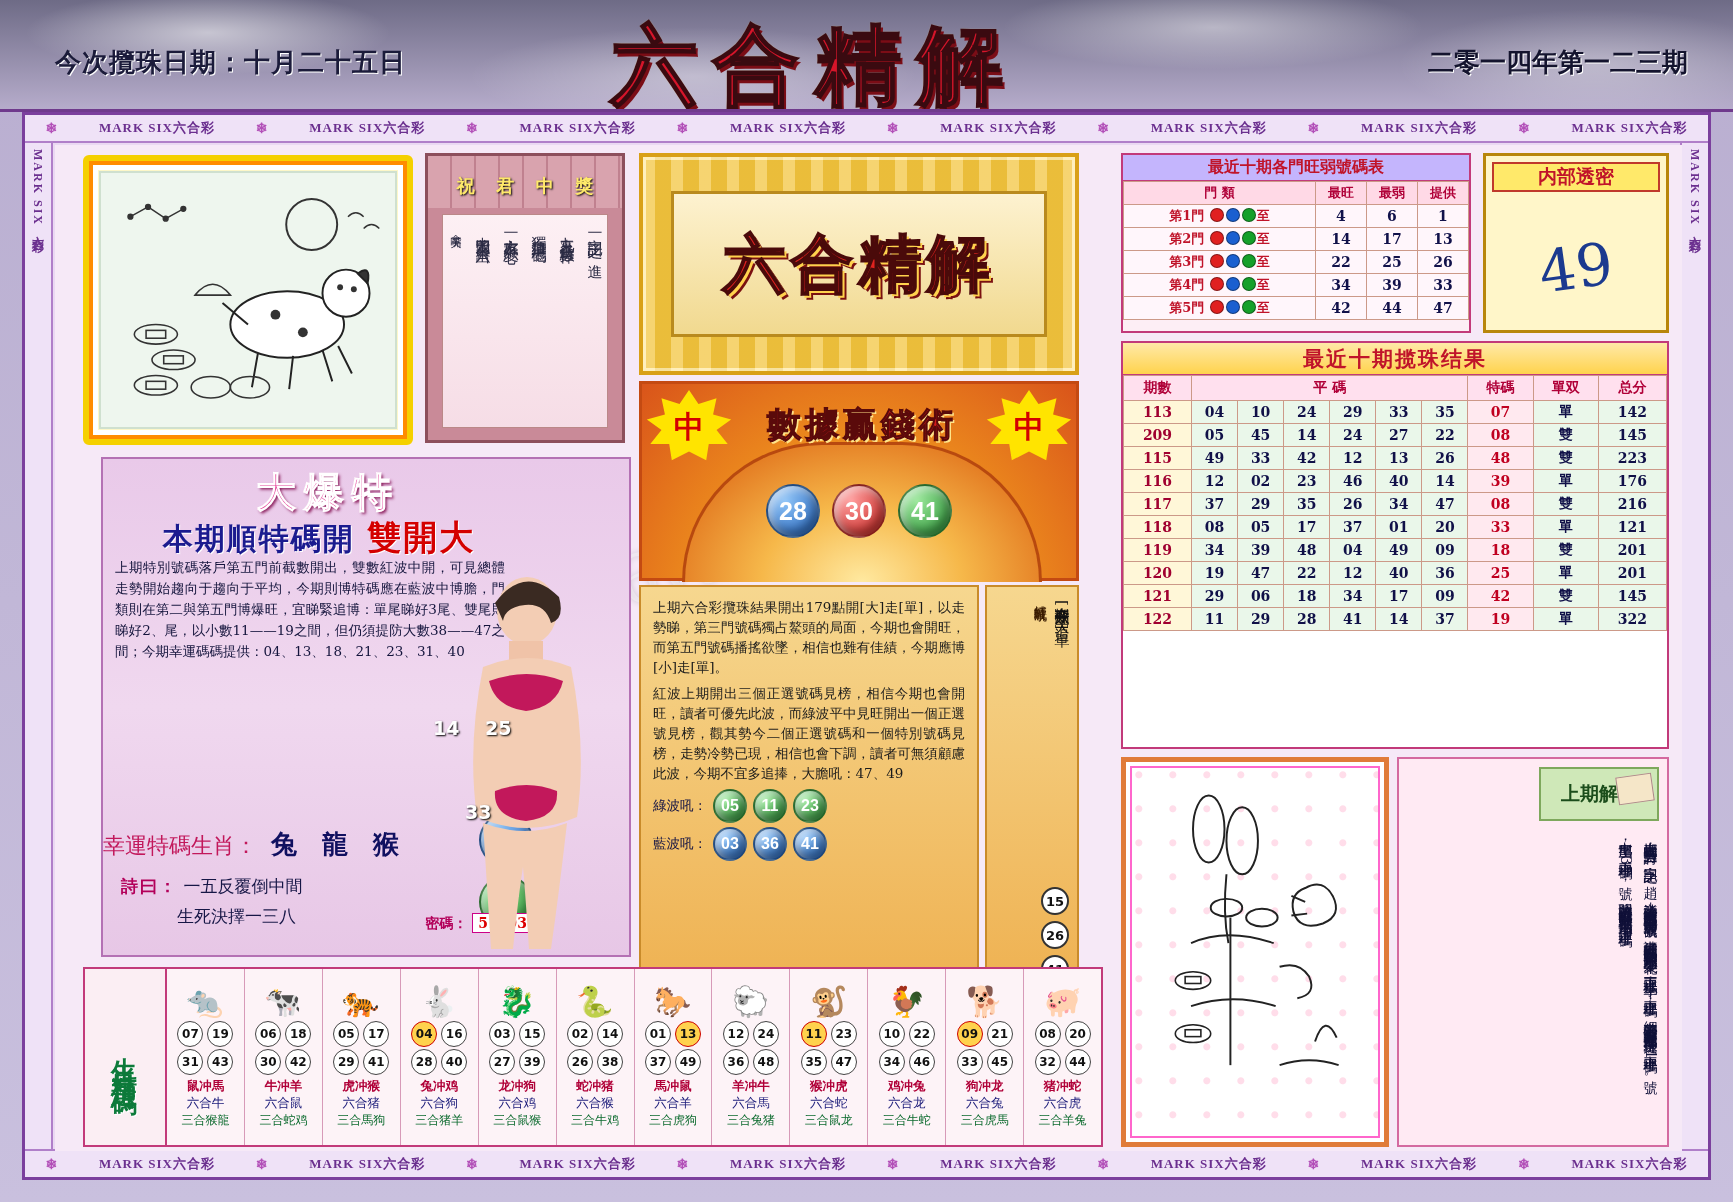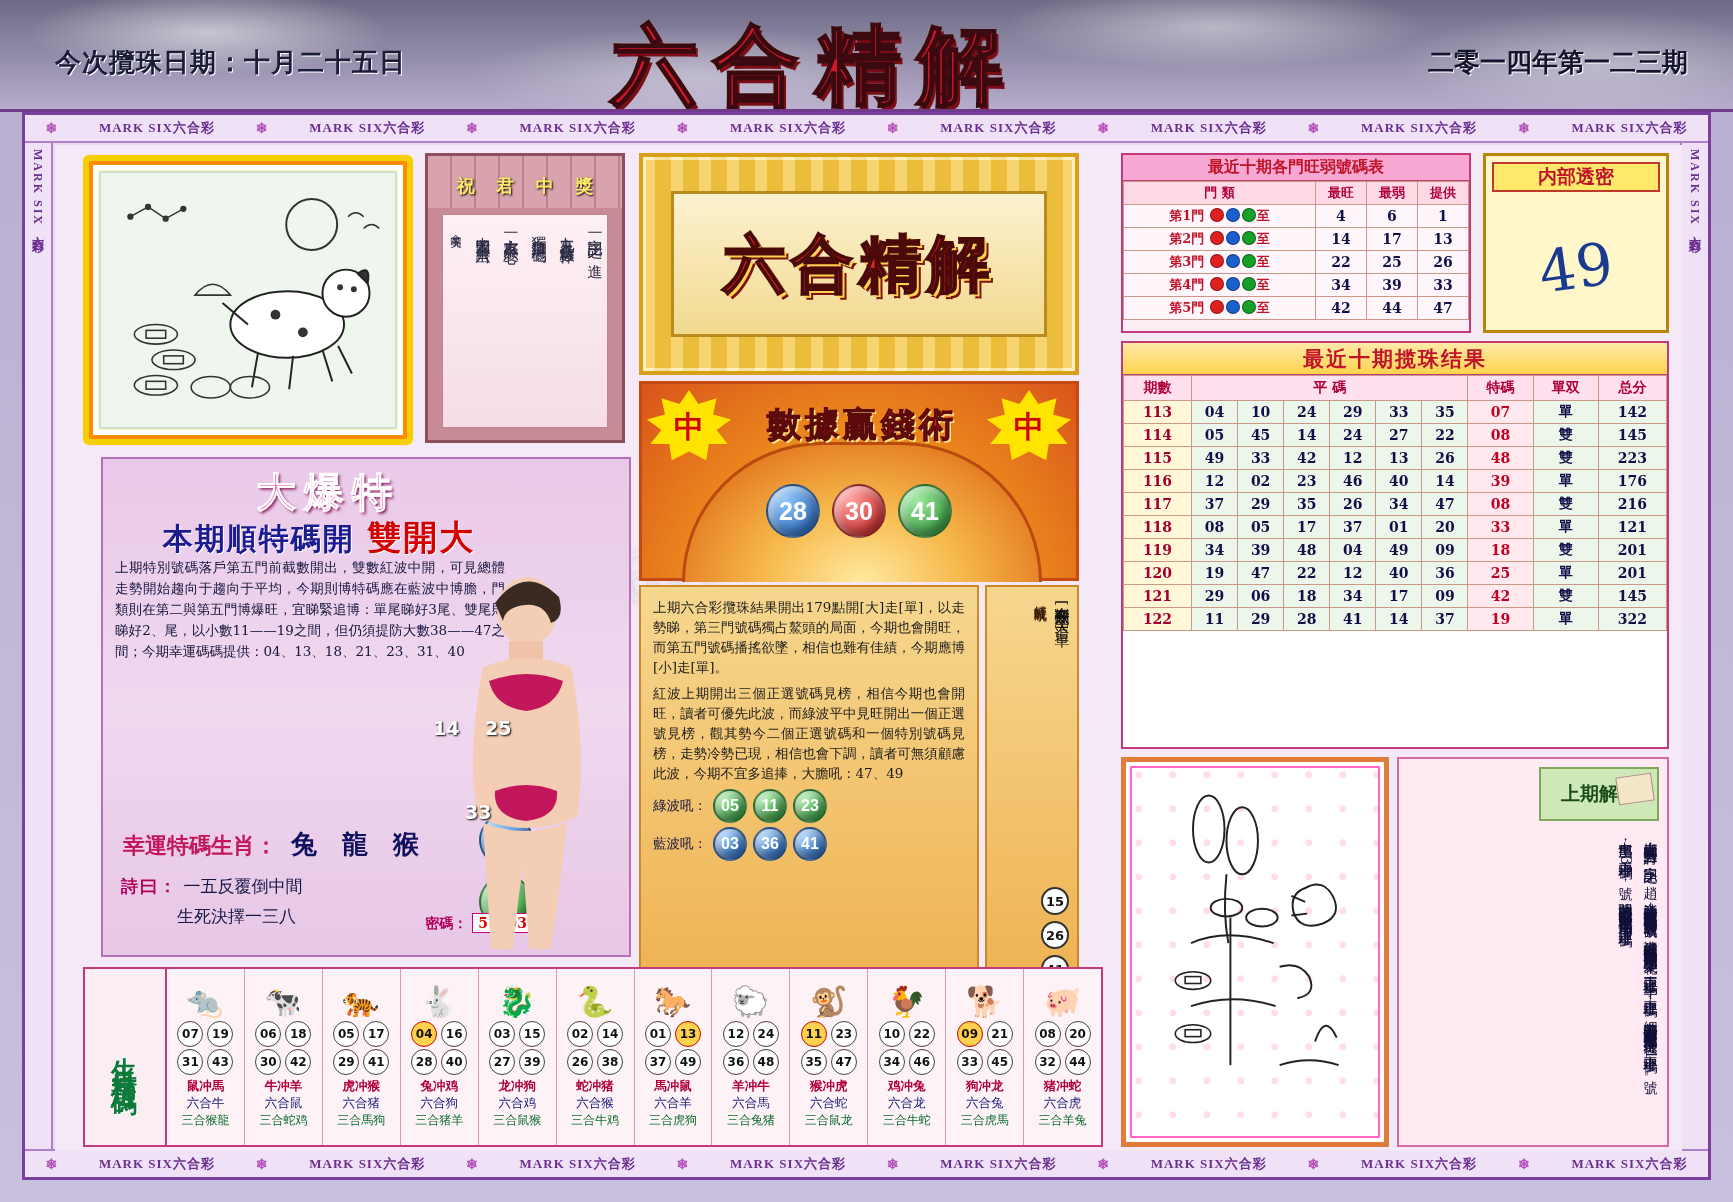--- a/index.html
+++ b/index.html
@@ -236,22 +236,22 @@
     font-size:30px; font-weight:bold; color:#1b1b8f; letter-spacing:2px;
     font-family:"DejaVu Serif", serif; text-shadow:1px 1px 0 #fff;
   }
   #promo .subtitle em { color:#d40000; font-style:normal; font-size:34px;}
   #promo .body {
     position:absolute; left:12px; top:98px; width:390px;
     font-size:13.5px; line-height:21px; color:#14143c; text-align:justify;
     font-family:"DejaVu Serif", serif;
   }
   #promo .lucky {
-    position:absolute; left:20px; top:368px; width:400px;
-    font-size:22px; font-weight:bold; color:#c2185b; font-family:"DejaVu Serif", serif;
+    position:absolute; left:0; top:368px; width:400px;
+    font-size:22px; font-weight:normal; color:#c2185b; font-family:"DejaVu Serif", serif;
   }
   #promo .lucky b { color:#101060; font-size:26px; letter-spacing:8px; margin-left:14px;}
   #promo .poem {
     position:absolute; left:18px; top:412px; width:400px;
     font-size:17px; color:#161646; line-height:30px; font-family:"DejaVu Serif", serif;
   }
   #promo .poem .lead { color:#b3005a; font-weight:bold; letter-spacing:2px;}
   #promo .offer-label {
     position:absolute; right:112px; top:262px; font-size:20px; font-weight:bold; color:#b3005a;
     font-family:"DejaVu Serif", serif;
@@ -267,21 +267,21 @@
   #promo .girl {
     position:absolute; right:6px; bottom:0; width:200px; height:400px;
   }
   #promo .numtag { position:absolute; color:#fff; font-size:19px; font-weight:bold; text-shadow:1px 1px 2px #000;}
   
   #tbl-door {
     left:1066px; top:8px; width:350px; height:180px;
     background:#fdeef5; border:2px solid #c23a7a;
   }
   #tbl-door .cap {
-    height:26px; background:#f9a8d4; color:#c0142a; font-weight:bold; font-size:16px;
+    height:26px; background:#c4b5fd; color:#c0142a; font-weight:bold; font-size:16px;
     display:flex; align-items:center; justify-content:center; border-bottom:1px solid #c23a7a;
     font-family:Liberation Sans, sans-serif;
   }
   table.grid { width:100%; border-collapse:collapse; font-size:14px; font-family:"DejaVu Serif", serif;border-radius:15px;}
   table.grid th, table.grid td { border:1px solid #c98; text-align:center; padding:2px 0; }
   #tbl-door th { background:#ffd9e6; color:#b00038; font-size:13px;}
   #tbl-door td { background:#fff6fb; color:#11114a; font-weight:bold;}
   #tbl-door td.lbl { color:#c0142a; font-size:13px; }
   .dot { display:inline-block; width:14px;height:14px;border-radius:50%; vertical-align:-2px; margin:0 1px;
          border:1px solid rgba(0,0,0,.4); }
@@ -668,21 +668,21 @@
                 <td>10</td>
                 <td>24</td>
                 <td>29</td>
                 <td>33</td>
                 <td>35</td>
     <td class="spec">07</td>
     <td>單</td>
     <td>142</td>
   </tr>
   <tr>
-    <td class="issue">114</td>
+    <td class="issue">209</td>
     <td>05</td>
                 <td>45</td>
                 <td>14</td>
                 <td>24</td>
                 <td>27</td>
                 <td>22</td>
     <td class="spec">08</td>
     <td>雙</td>
     <td>145</td>
   </tr>

